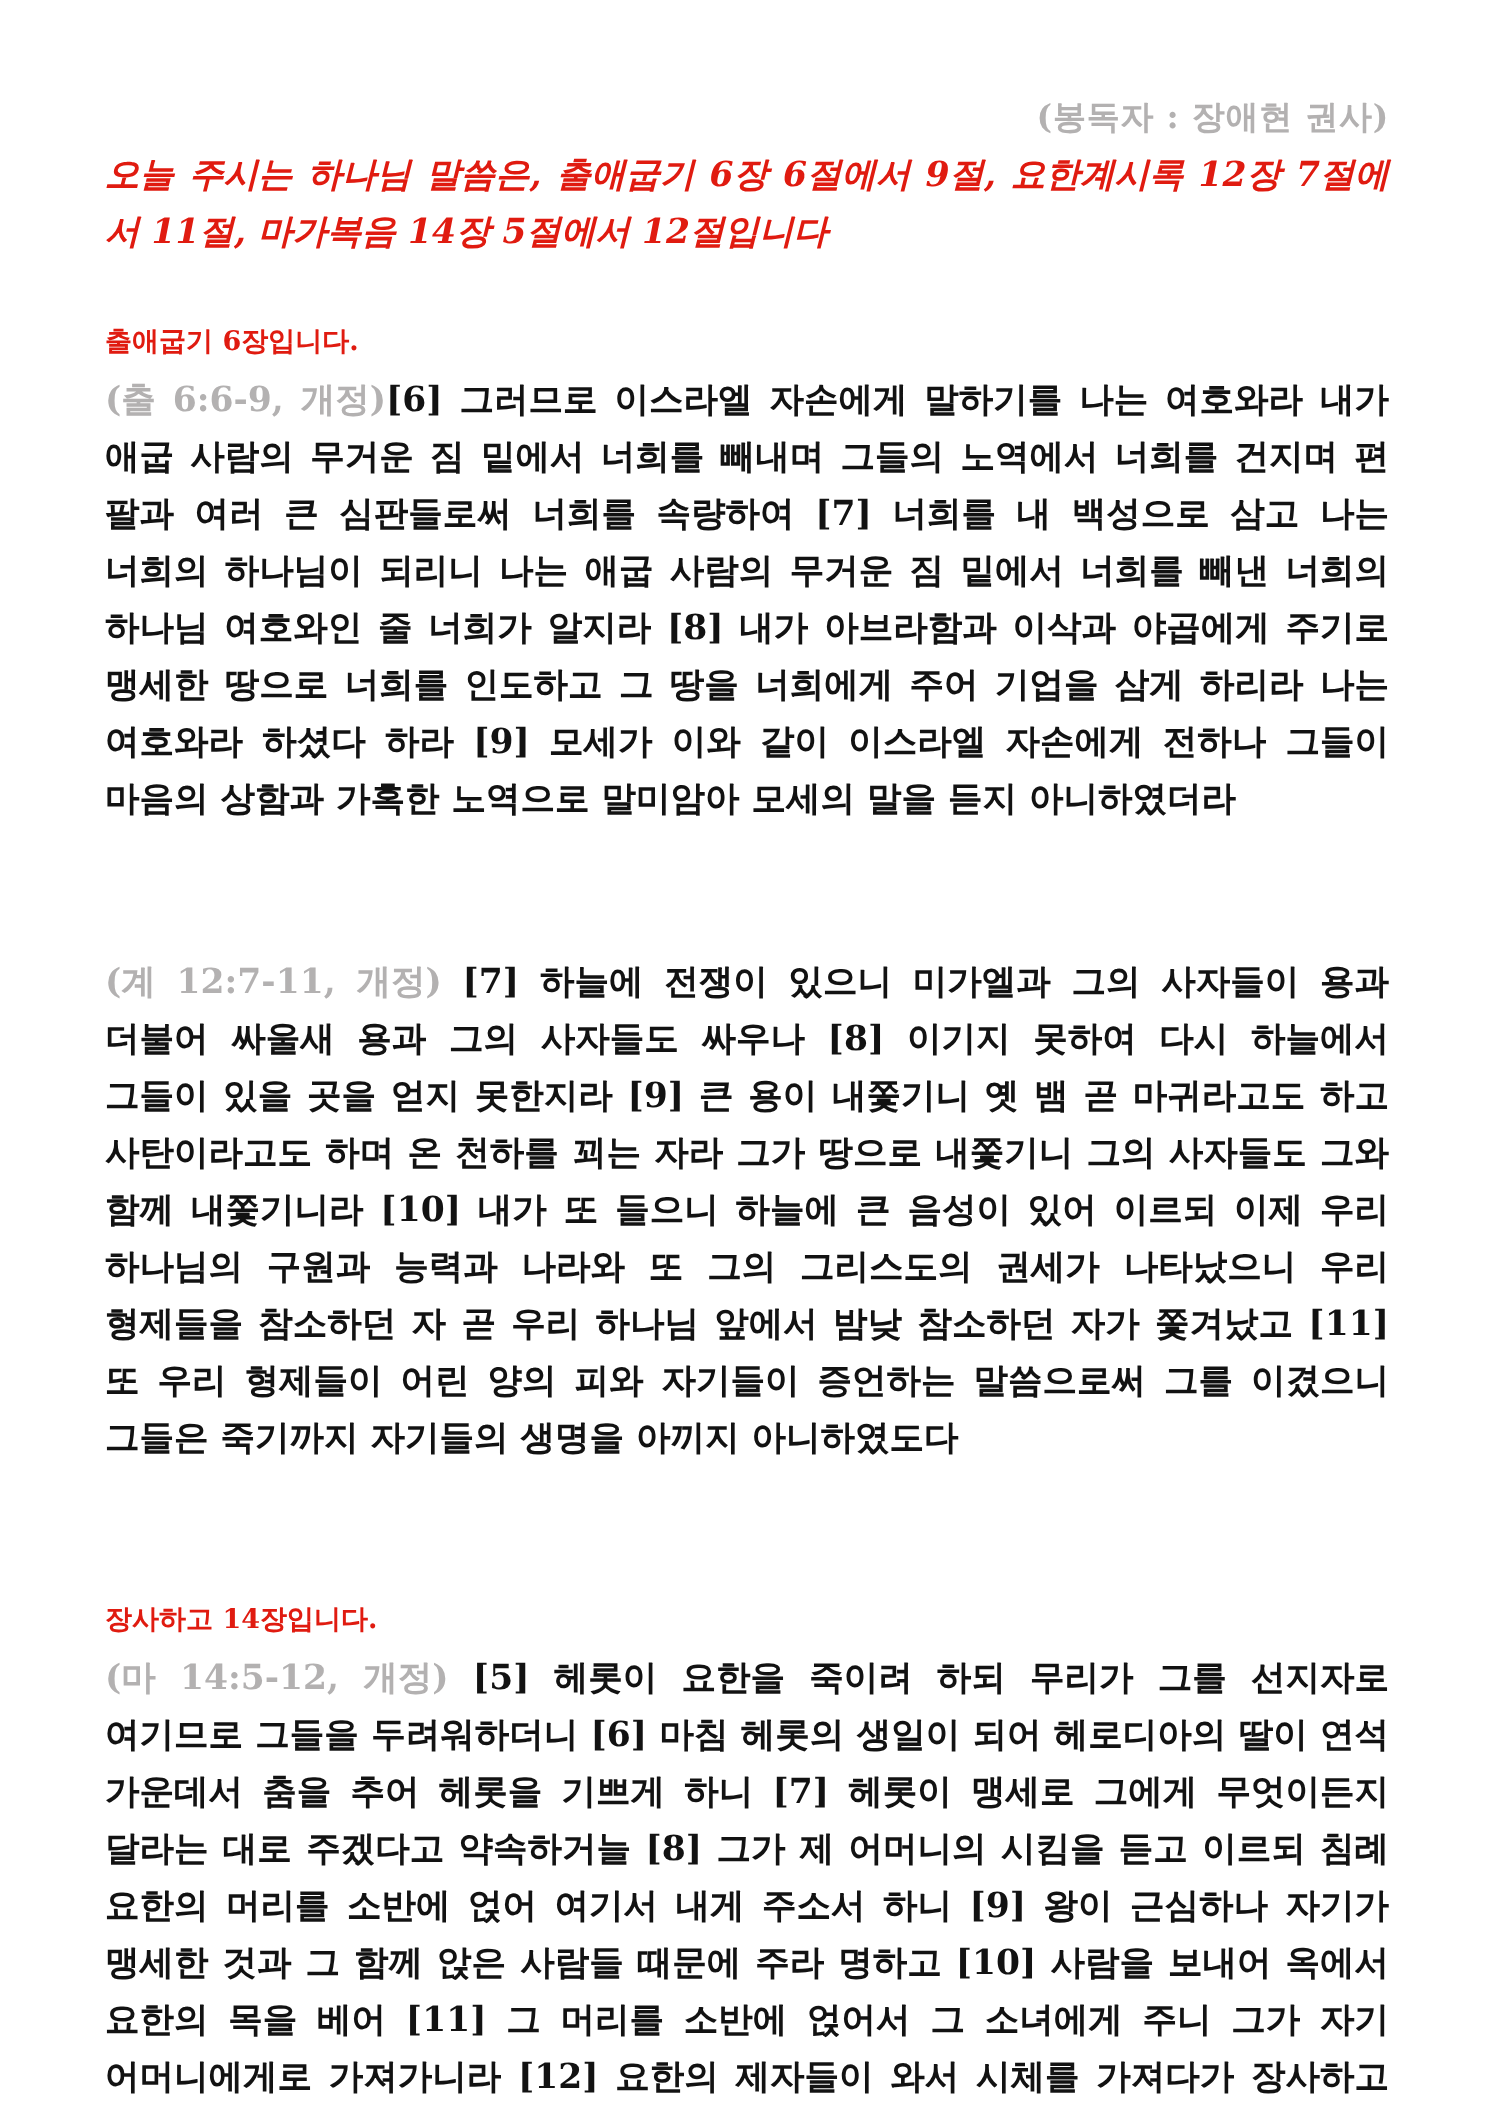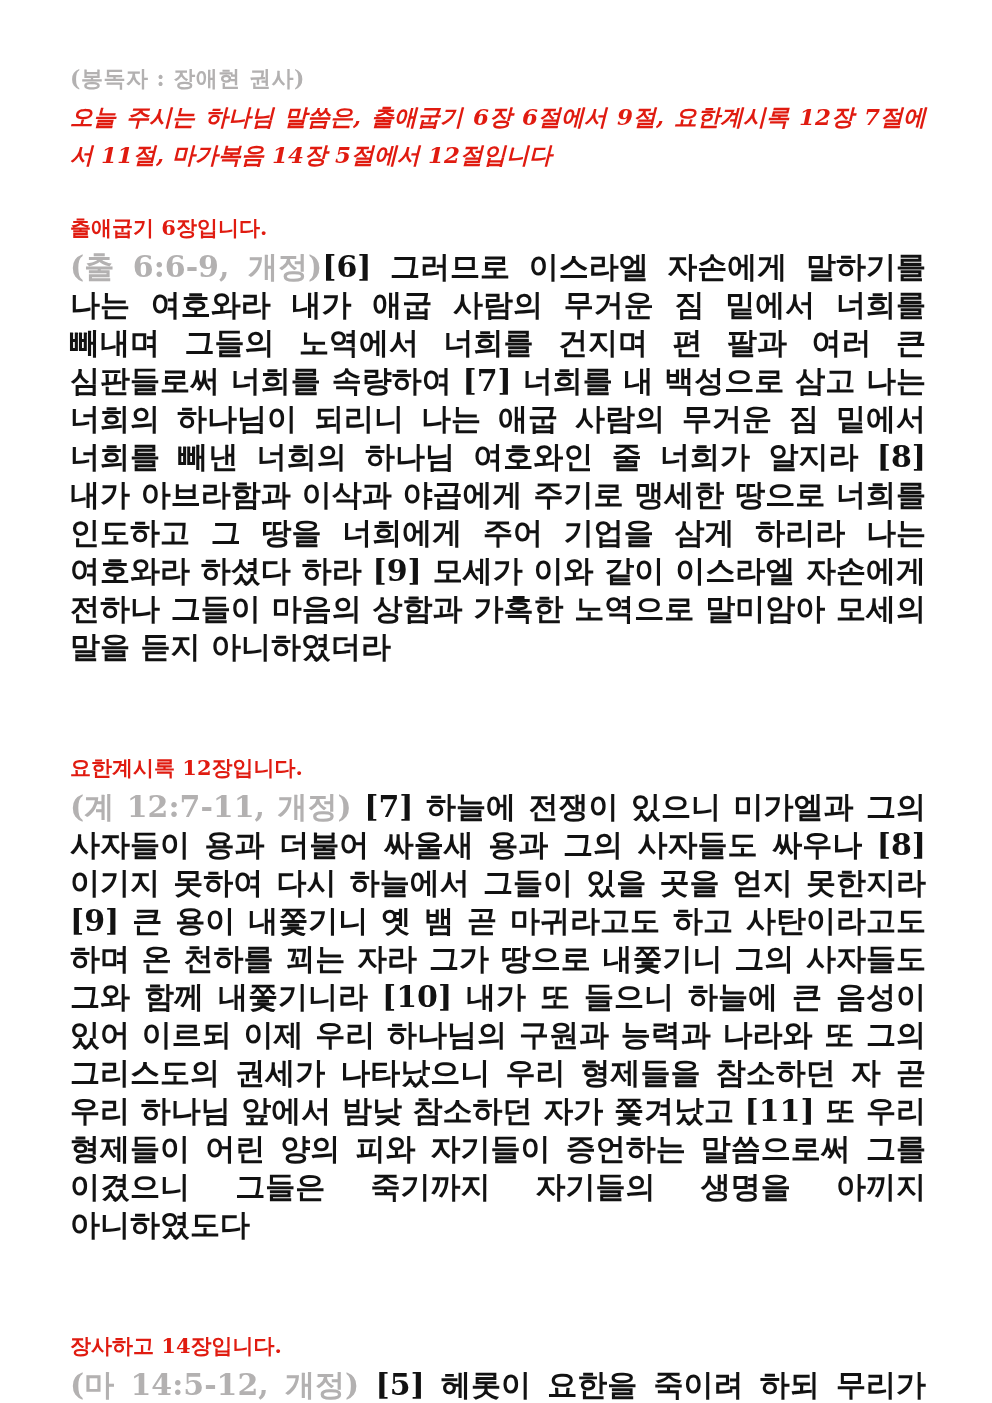--- a/index.html
+++ b/index.html
@@ -21,44 +21,45 @@
     height: 1403px;
     padding: 62px 66px 40px 70px;
     background: #ffffff;
     overflow: hidden;
   }
   .reader-note {
     color: #b3b1b1;
     font-size: 22px;
     line-height: 32px;
     letter-spacing: 0.5px;
+    text-align: right;
   }
   .announcement {
     color: #e01b10;
     font-size: 23px;
     line-height: 38px;
     margin-top: 4px;
     text-align: justify;
     font-style: italic;
   }
   .section {
     margin-top: 84px;
   }
   .section.first {
     margin-top: 36px;
   }
   .section-heading {
     color: #e01b10;
-    font-size: 21px;
+    font-size: 18px;
     line-height: 36px;
     margin: 0 0 2px 0;
   }
   .section-body {
     color: #121212;
-    font-size: 30px;
+    font-size: 23px;
     line-height: 38px;
     text-align: justify;
     margin: 0;
     word-break: keep-all;
   }
   .ref {
     color: #b3b1b1;
   }
 </style>
 </head>
@@ -69,21 +70,20 @@
   <div class="reader-note">(봉독자 : 장애현 권사)</div>
 
   <div class="announcement">오늘 주시는 하나님 말씀은, 출애굽기 6장 6절에서 9절, 요한계시록 12장 7절에서 11절, 마가복음 14장 5절에서 12절입니다</div>
 
   <div class="section first">
     <h2 class="section-heading">출애굽기 6장입니다.</h2>
     <p class="section-body"><span class="ref">(출 6:6-9, 개정)</span><span>[6] 그러므로 이스라엘 자손에게 말하기를 나는 여호와라 내가 애굽 사람의 무거운 짐 밑에서 너희를 빼내며 그들의 노역에서 너희를 건지며 편 팔과 여러 큰 심판들로써 너희를 속량하여 [7] 너희를 내 백성으로 삼고 나는 너희의 하나님이 되리니 나는 애굽 사람의 무거운 짐 밑에서 너희를 빼낸 너희의 하나님 여호와인 줄 너희가 알지라 [8] 내가 아브라함과 이삭과 야곱에게 주기로 맹세한 땅으로 너희를 인도하고 그 땅을 너희에게 주어 기업을 삼게 하리라 나는 여호와라 하셨다 하라 [9] 모세가 이와 같이 이스라엘 자손에게 전하나 그들이 마음의 상함과 가혹한 노역으로 말미암아 모세의 말을 듣지 아니하였더라</span></p>
   </div>
 
   <div class="section">
-    <h2 class="section-heading">요한계시록 12장입니다.</h2>
     <p class="section-body"><span class="ref">(계 12:7-11, 개정)</span><span> [7] 하늘에 전쟁이 있으니 미가엘과 그의 사자들이 용과 더불어 싸울새 용과 그의 사자들도 싸우나 [8] 이기지 못하여 다시 하늘에서 그들이 있을 곳을 얻지 못한지라 [9] 큰 용이 내쫓기니 옛 뱀 곧 마귀라고도 하고 사탄이라고도 하며 온 천하를 꾀는 자라 그가 땅으로 내쫓기니 그의 사자들도 그와 함께 내쫓기니라 [10] 내가 또 들으니 하늘에 큰 음성이 있어 이르되 이제 우리 하나님의 구원과 능력과 나라와 또 그의 그리스도의 권세가 나타났으니 우리 형제들을 참소하던 자 곧 우리 하나님 앞에서 밤낮 참소하던 자가 쫓겨났고 [11] 또 우리 형제들이 어린 양의 피와 자기들이 증언하는 말씀으로써 그를 이겼으니 그들은 죽기까지 자기들의 생명을 아끼지 아니하였도다</span></p>
   </div>
 
   <div class="section">
     <h2 class="section-heading">장사하고 14장입니다.</h2>
     <p class="section-body"><span class="ref">(마 14:5-12, 개정)</span><span> [5] 헤롯이 요한을 죽이려 하되 무리가 그를 선지자로 여기므로 그들을 두려워하더니 [6] 마침 헤롯의 생일이 되어 헤로디아의 딸이 연석 가운데서 춤을 추어 헤롯을 기쁘게 하니 [7] 헤롯이 맹세로 그에게 무엇이든지 달라는 대로 주겠다고 약속하거늘 [8] 그가 제 어머니의 시킴을 듣고 이르되 침례 요한의 머리를 소반에 얹어 여기서 내게 주소서 하니 [9] 왕이 근심하나 자기가 맹세한 것과 그 함께 앉은 사람들 때문에 주라 명하고 [10] 사람을 보내어 옥에서 요한의 목을 베어 [11] 그 머리를 소반에 얹어서 그 소녀에게 주니 그가 자기 어머니에게로 가져가니라 [12] 요한의 제자들이 와서 시체를 가져다가 장사하고 가서 예수께 아뢰니라</span></p>
   </div>
 
 </div>
 

